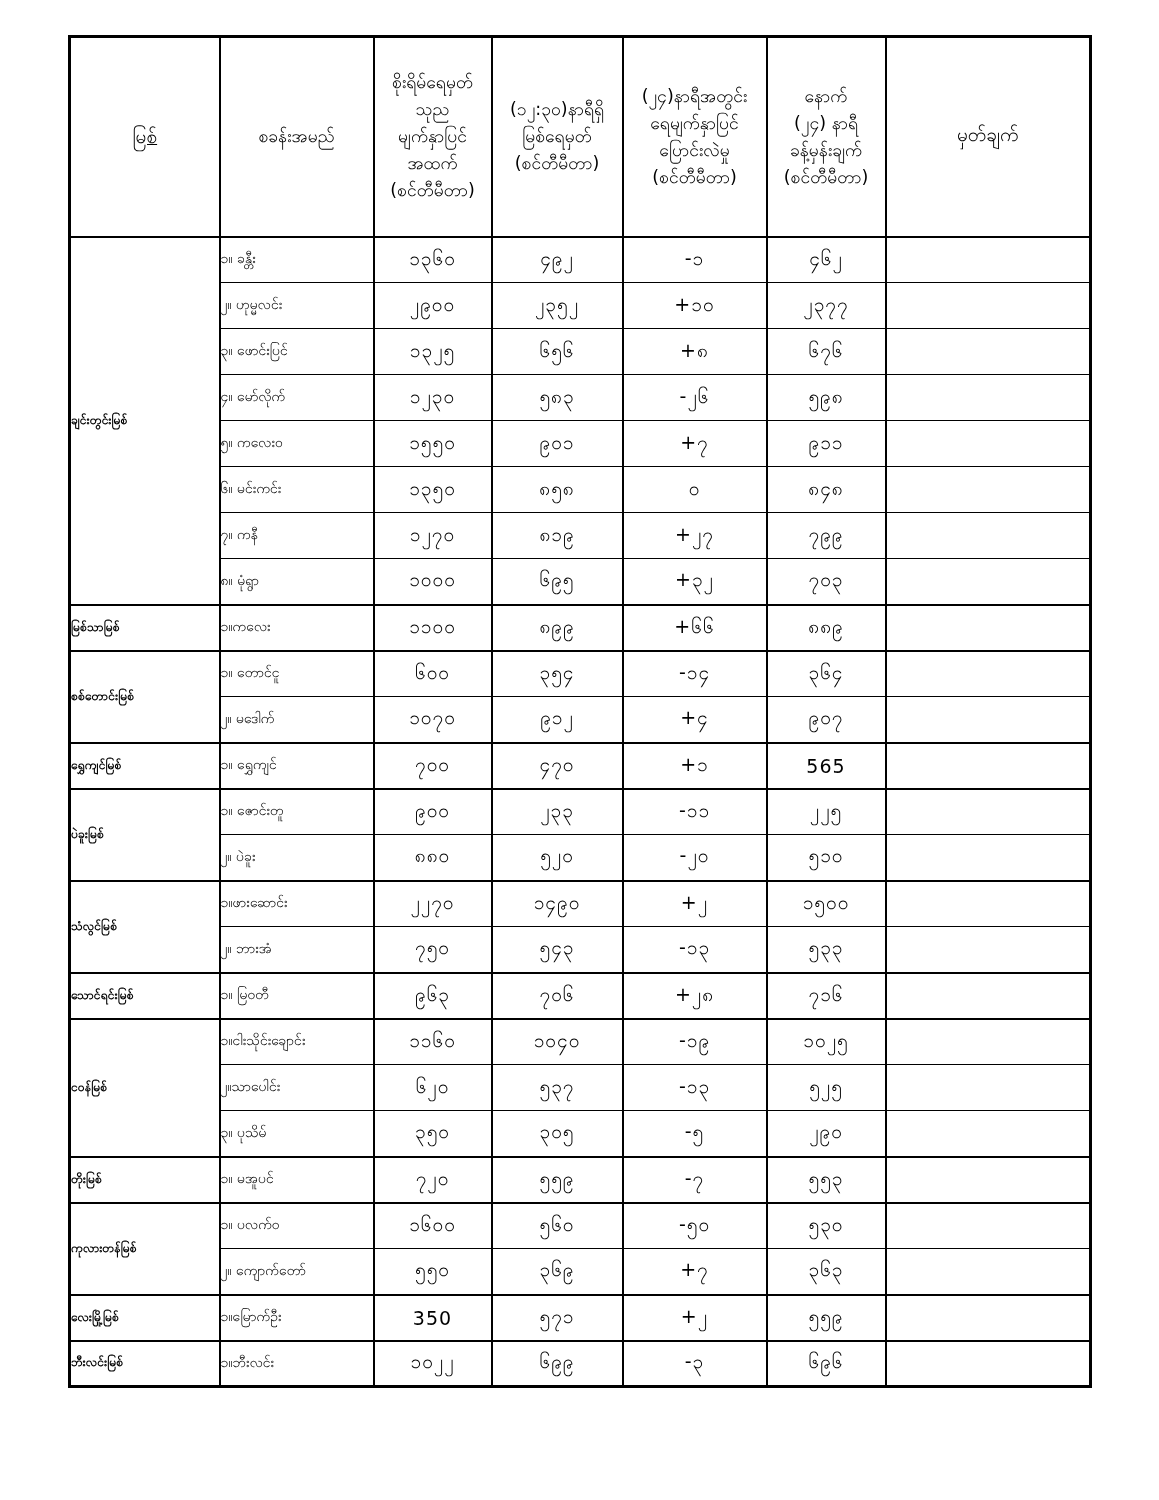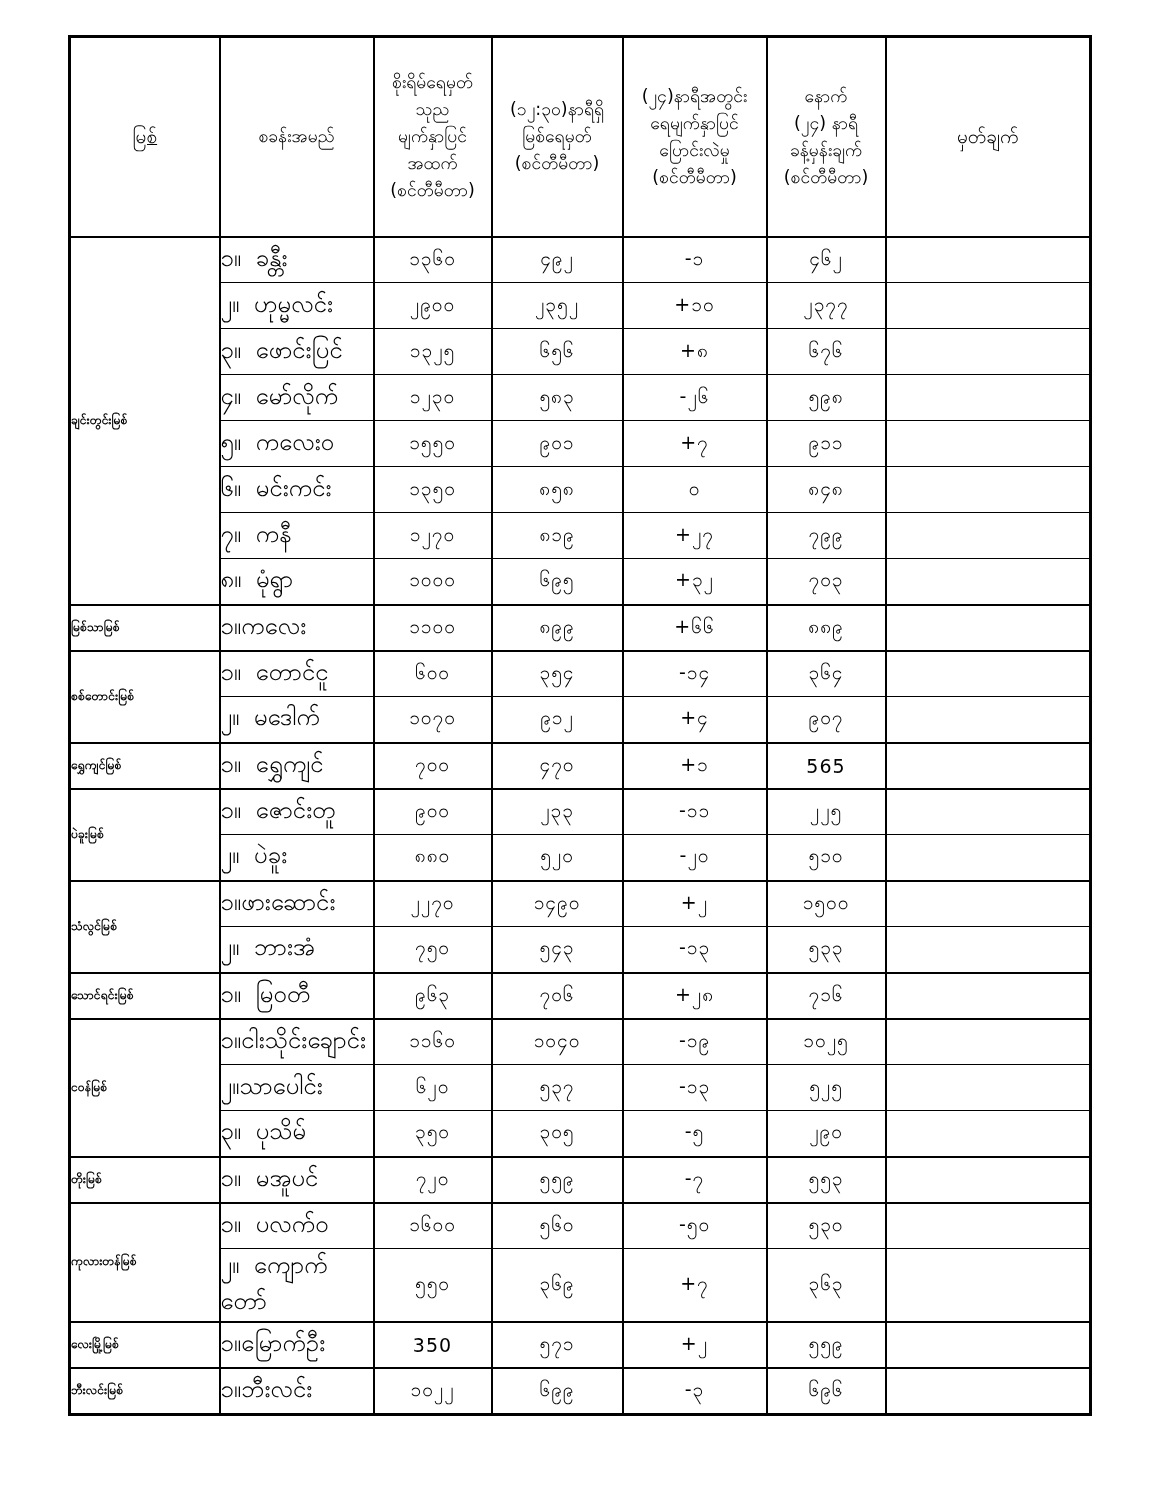--- a/index.html
+++ b/index.html
@@ -37,36 +37,35 @@
   thead th {
     height: 200px;
     vertical-align: middle;
     text-align: center;
     font-weight: normal;
     font-size: 17.5px;
     line-height: 1.55;
     white-space: pre-line;
   }
   thead th.h-river { font-size: 19px; text-decoration: underline; }
-  thead th.h-remark { font-size: 19px; }
+  thead th.h-remark { font-size: 19px; font-family: Liberation Mono, monospace; }
   tbody td { height: 46px; }
   td.river-cell {
     text-align: left;
     vertical-align: middle;
     padding-left: 5px;
     font-size: 12px;
     font-weight: bold;
     letter-spacing: 0.2px;
   }
   td.station-cell {
     text-align: left;
     vertical-align: middle;
     padding-left: 8px;
-    font-size: 24px;
-    font-family: Liberation Mono, monospace;
+    font-size: 14px;
   }
   td.danger-cell,
   td.current-cell,
   td.change-cell,
   td.forecast-cell {
     text-align: center;
     vertical-align: middle;
     font-size: 19px;
     letter-spacing: 1px;
   }

